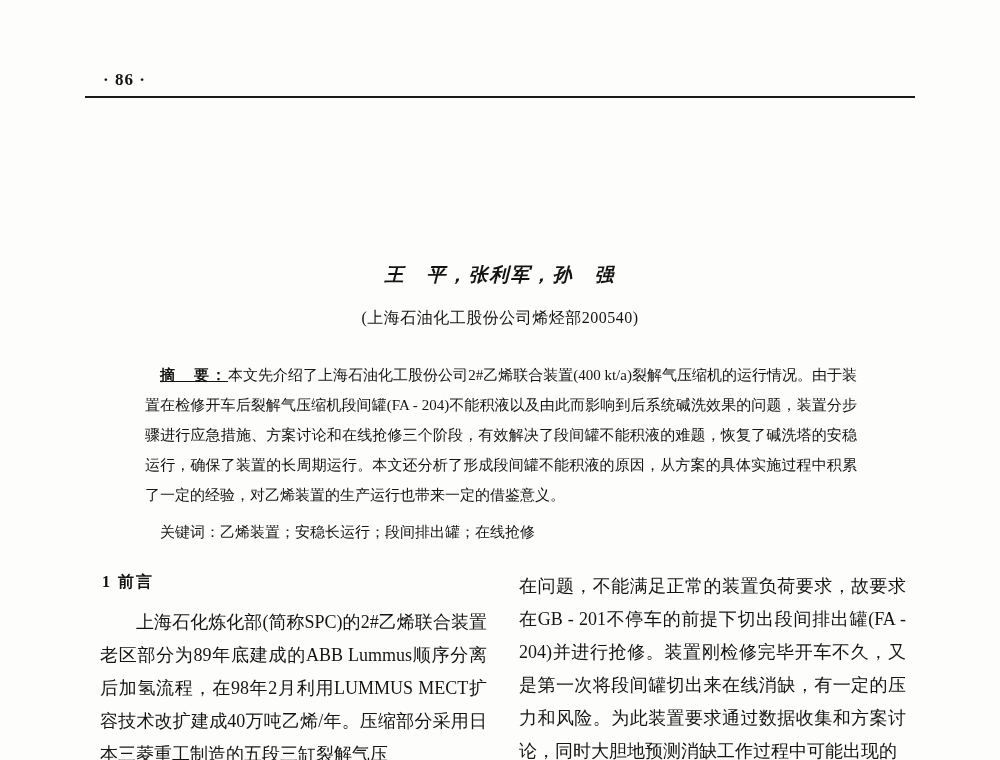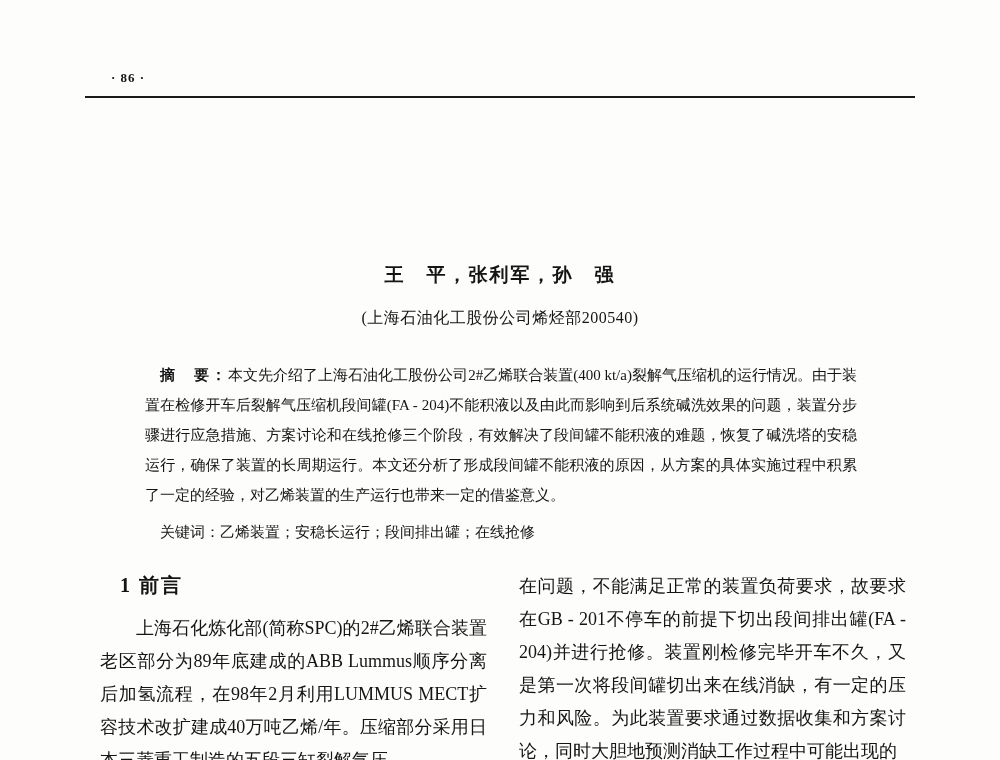--- a/index.html
+++ b/index.html
@@ -18,22 +18,22 @@
   }
 
   
   .running-header {
     position:absolute;
     top:70px; left:85px; width:830px;
     height:28px;
     border-bottom:2px solid #1b1b1b;
   }
   .page-num {
-    position:absolute; left:26px; top:0;
-    font-size:13px; font-weight:bold;
+    position:absolute; left:18px; top:0;
+    font-size:17px; font-weight:bold;
     letter-spacing:1px;
   }
   .running-title {
     position:absolute; left:0; right:0; top:1px;
     text-align:center;
     font-size:16px;
     letter-spacing:1px;
   }
 
   
@@ -44,63 +44,64 @@
     font-size:32px;
     font-weight:bold;
     letter-spacing:5px;
     white-space:nowrap;
   }
   .authors {
     position:absolute;
     top:262px; left:85px; width:830px;
     text-align:center;
     font-size:19px;
+    font-style:italic;
     font-weight:bold;
     letter-spacing:2px;
   }
   .affiliation {
     position:absolute;
     top:308px; left:85px; width:830px;
     text-align:center;
     font-size:16px;
     letter-spacing:0.5px;
   }
 
   
   .abstract {
     position:absolute;
     top:360px; left:145px; width:712px;
     font-size:15px;
     line-height:30px;
     text-align:justify;
     text-indent:1em;
   }
-  .abstract .label { font-weight:bold; letter-spacing:2px; }
+  .abstract .label { font-weight:bold; letter-spacing:2px;text-decoration:underline; }
   .keywords {
     position:absolute;
     top:517px; left:145px; width:712px;
     font-size:15px;
     line-height:30px;
     text-indent:1em;
   }
   .keywords .label { font-weight:normal; }
 
   
   .columns {
     position:absolute;
     top:570px; left:100px; width:806px;
     display:flex;
     gap:32px;
   }
   .col { flex:1 1 0; min-width:0; }
   .sec {
-    font-size:20px;
+    font-size:16px;
     font-weight:bold;
     letter-spacing:2px;
-    margin:2px 0 13px 20px;
+    margin:2px 0 13px 2px;
   }
   .para {
     font-size:18px;
     line-height:33px;
     text-align:justify;
   }
   .para.indent { text-indent:2em; }
 </style>
 </head>
 <body>

